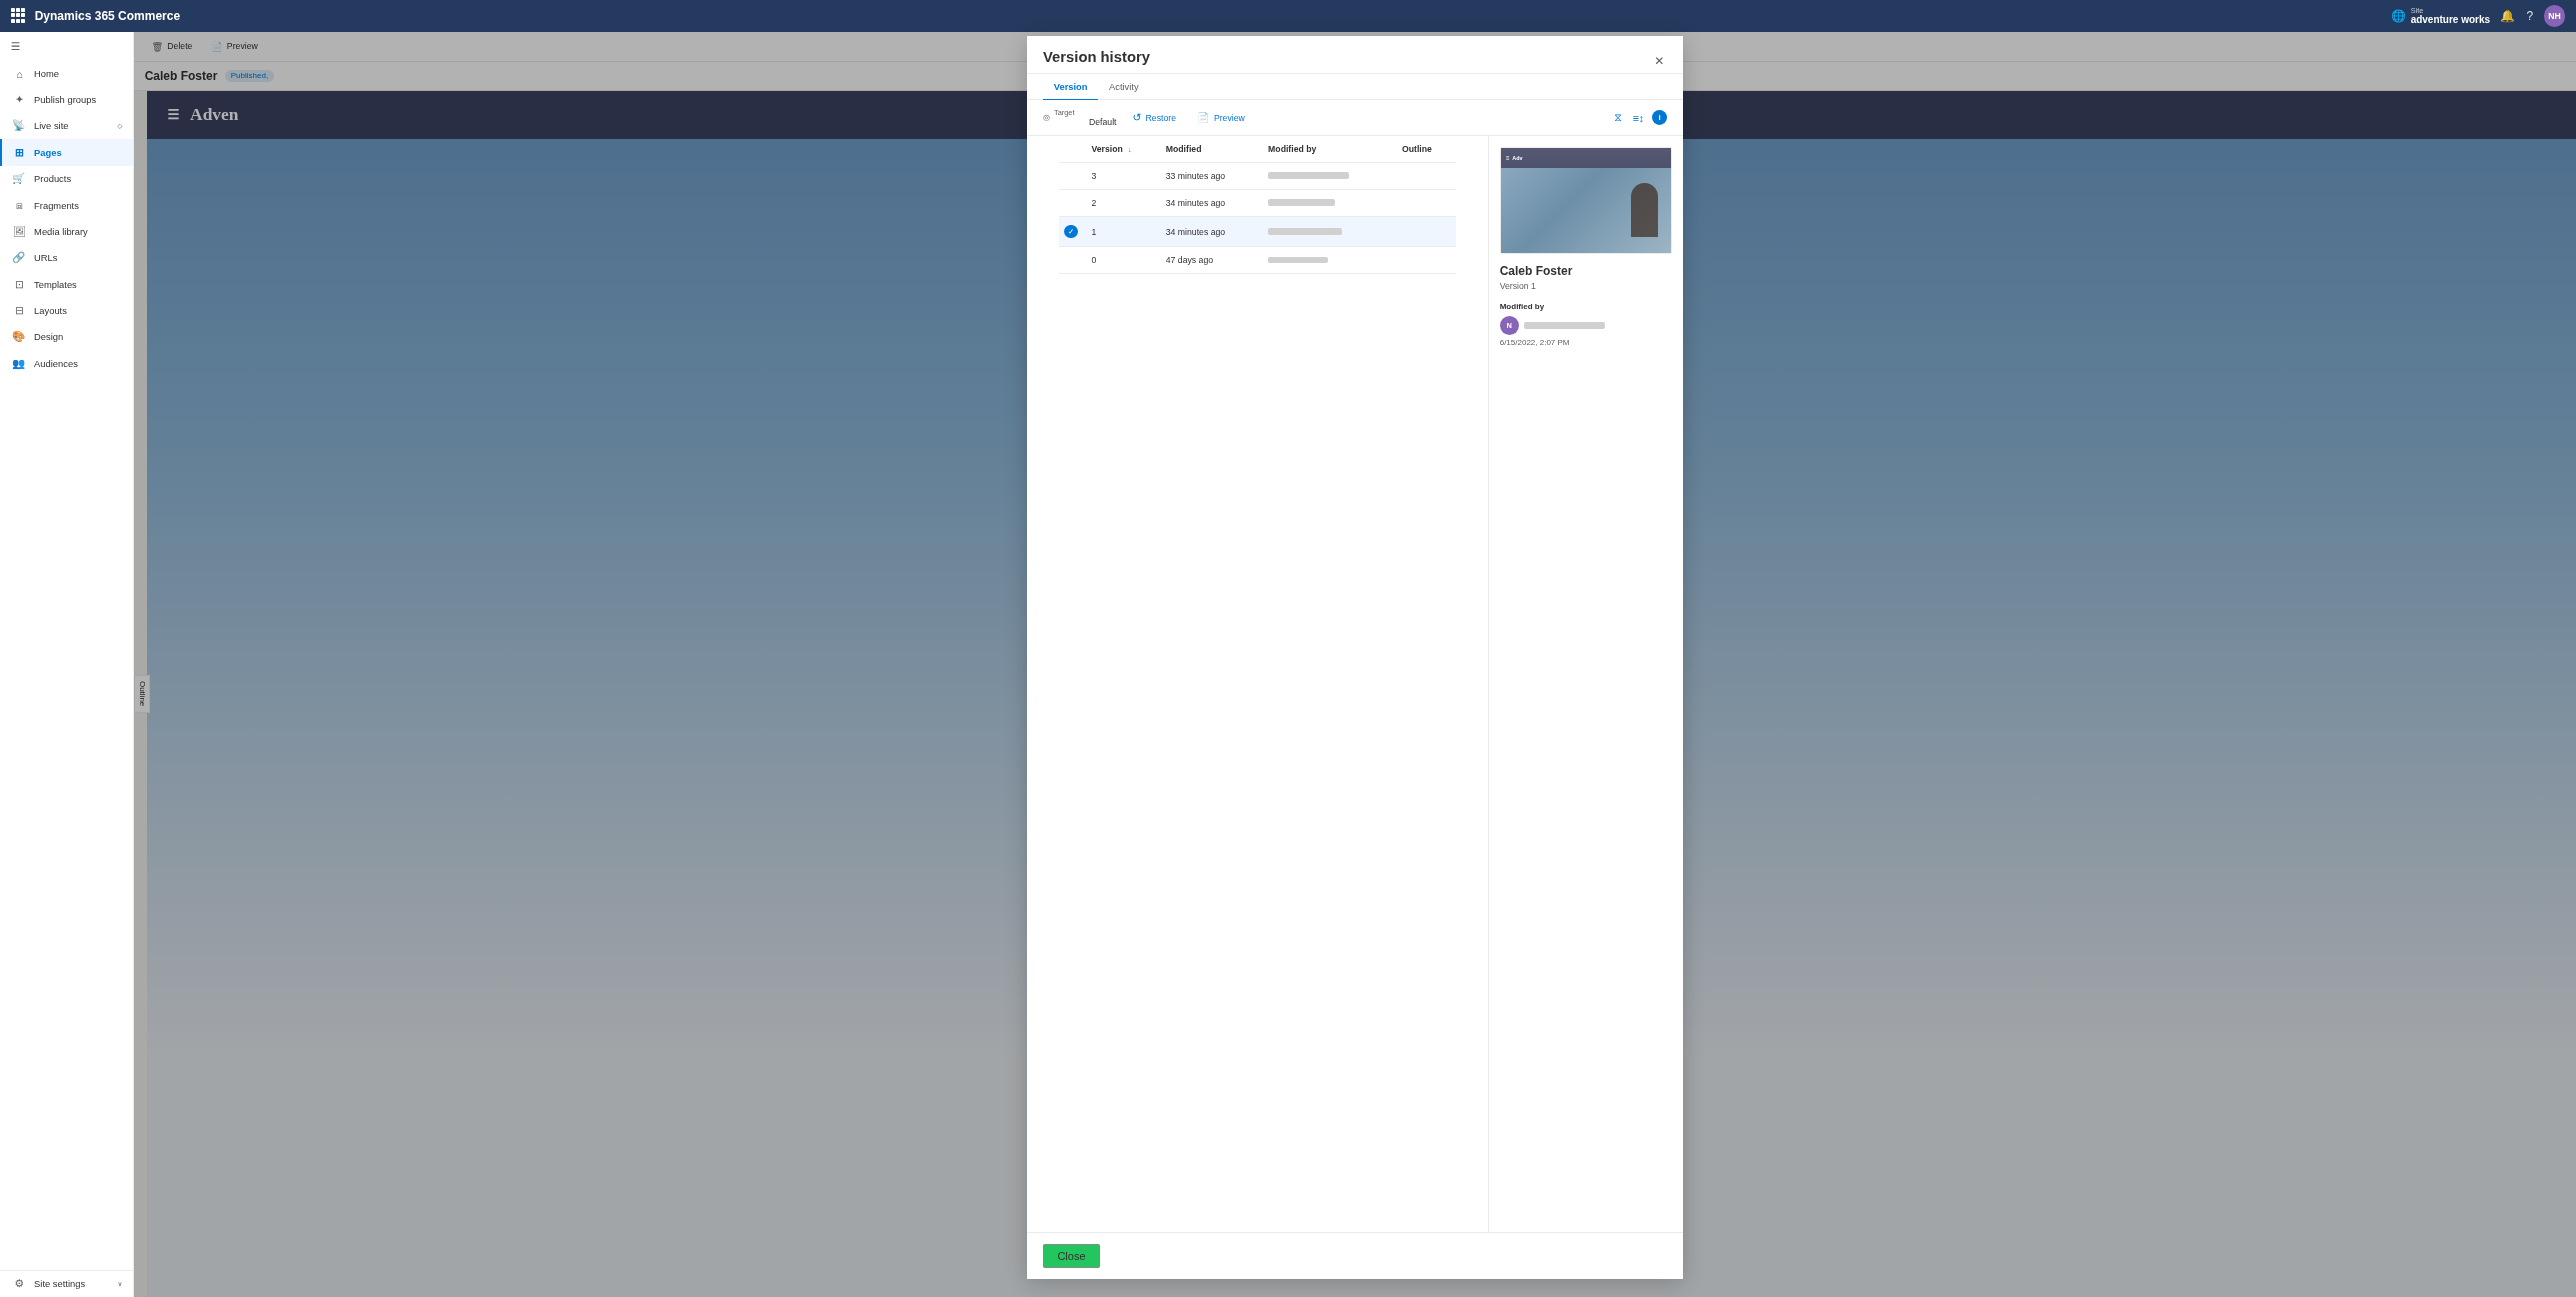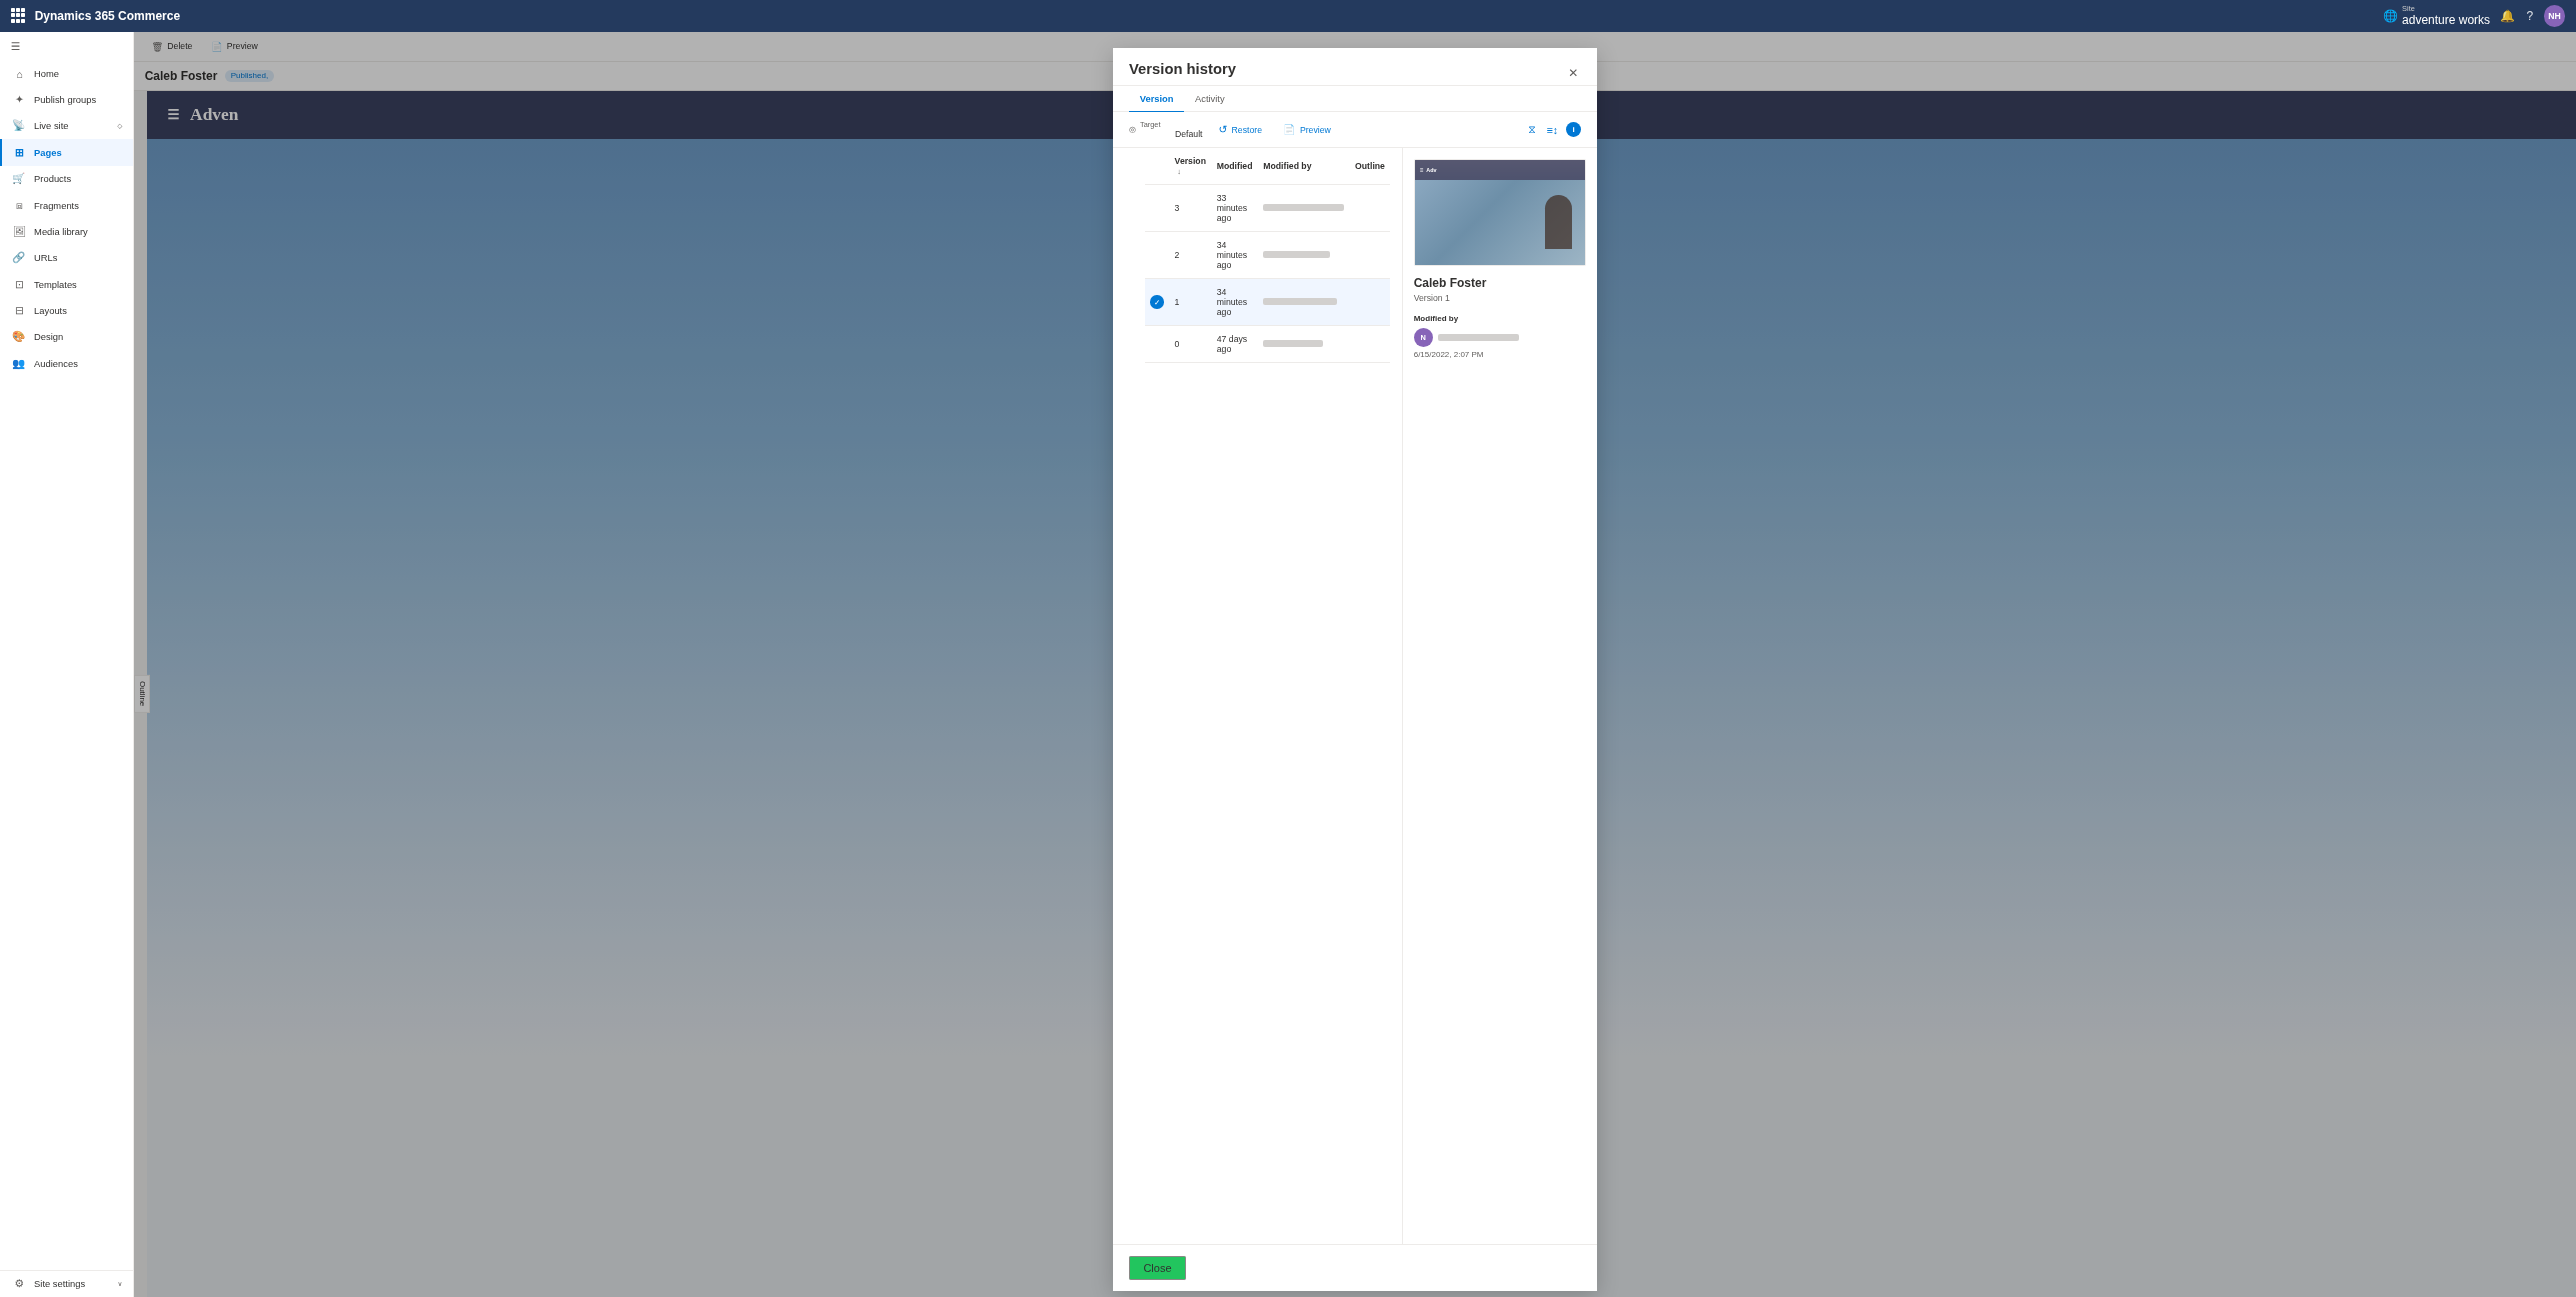--- a/index.html
+++ b/index.html
@@ -21,21 +21,21 @@
     .top-nav .app-grid-icon {
       width: 16px; height: 16px;
       display: grid; grid-template-columns: repeat(3,4px); grid-template-rows: repeat(3,4px); gap:1.3px;
       margin-right: 8px;
     }
     .top-nav .app-grid-icon span { background: white; border-radius: 0.7px; }
     .top-nav .app-name { font-size: 12px; font-weight: 600; flex: 1; }
     .top-nav .nav-right { display: flex; align-items: center; gap: 10.7px; }
     .top-nav .site-info { display: flex; align-items: center; gap: 4px; font-size: 8px; }
     .top-nav .site-info .site-label { font-size: 7.4px; color: #ccc; line-height: 1; }
-    .top-nav .site-info .site-name { font-size: 12px; font-weight: 400; }
+    .top-nav .site-info .site-name { font-size: 10px; font-weight: 700; }
     .top-nav .site-info-text { display: flex; flex-direction: column; }
     .top-nav .avatar { width: 21.5px; height: 21.5px; border-radius: 50%; background: #8764b8; color: white; display: flex; align-items: center; justify-content: center; font-size: 8.7px; font-weight: 600; }
     .top-nav .icon-btn { color: white; font-size: 12px; cursor: pointer; opacity: 0.85; }
 
     
     .sidebar {
       position: fixed;
       top: 32px; left: 0; bottom: 0;
       width: 134px;
       background: #fff;
@@ -152,23 +152,23 @@
       position: fixed;
       top: 32px; left: 134px; right: 0; bottom: 0;
       background: rgba(0,0,0,0.3);
       z-index: 1100;
       display: flex;
       align-items: flex-start;
       justify-content: center;
     }
     .modal {
       background: #fff;
-      width: 484px;
+      width: 656px;
       max-height: calc(100vh - 54px);
-      margin-top: 16px;
+      margin-top: 4px;
       height: 100%;
       display: flex;
       flex-direction: column;
       box-shadow: 0 5.4px 21.5px rgba(0,0,0,0.2);
     }
     .modal-header {
       display: flex;
       align-items: center;
       justify-content: space-between;
       padding: 13.4px 16px 0;

